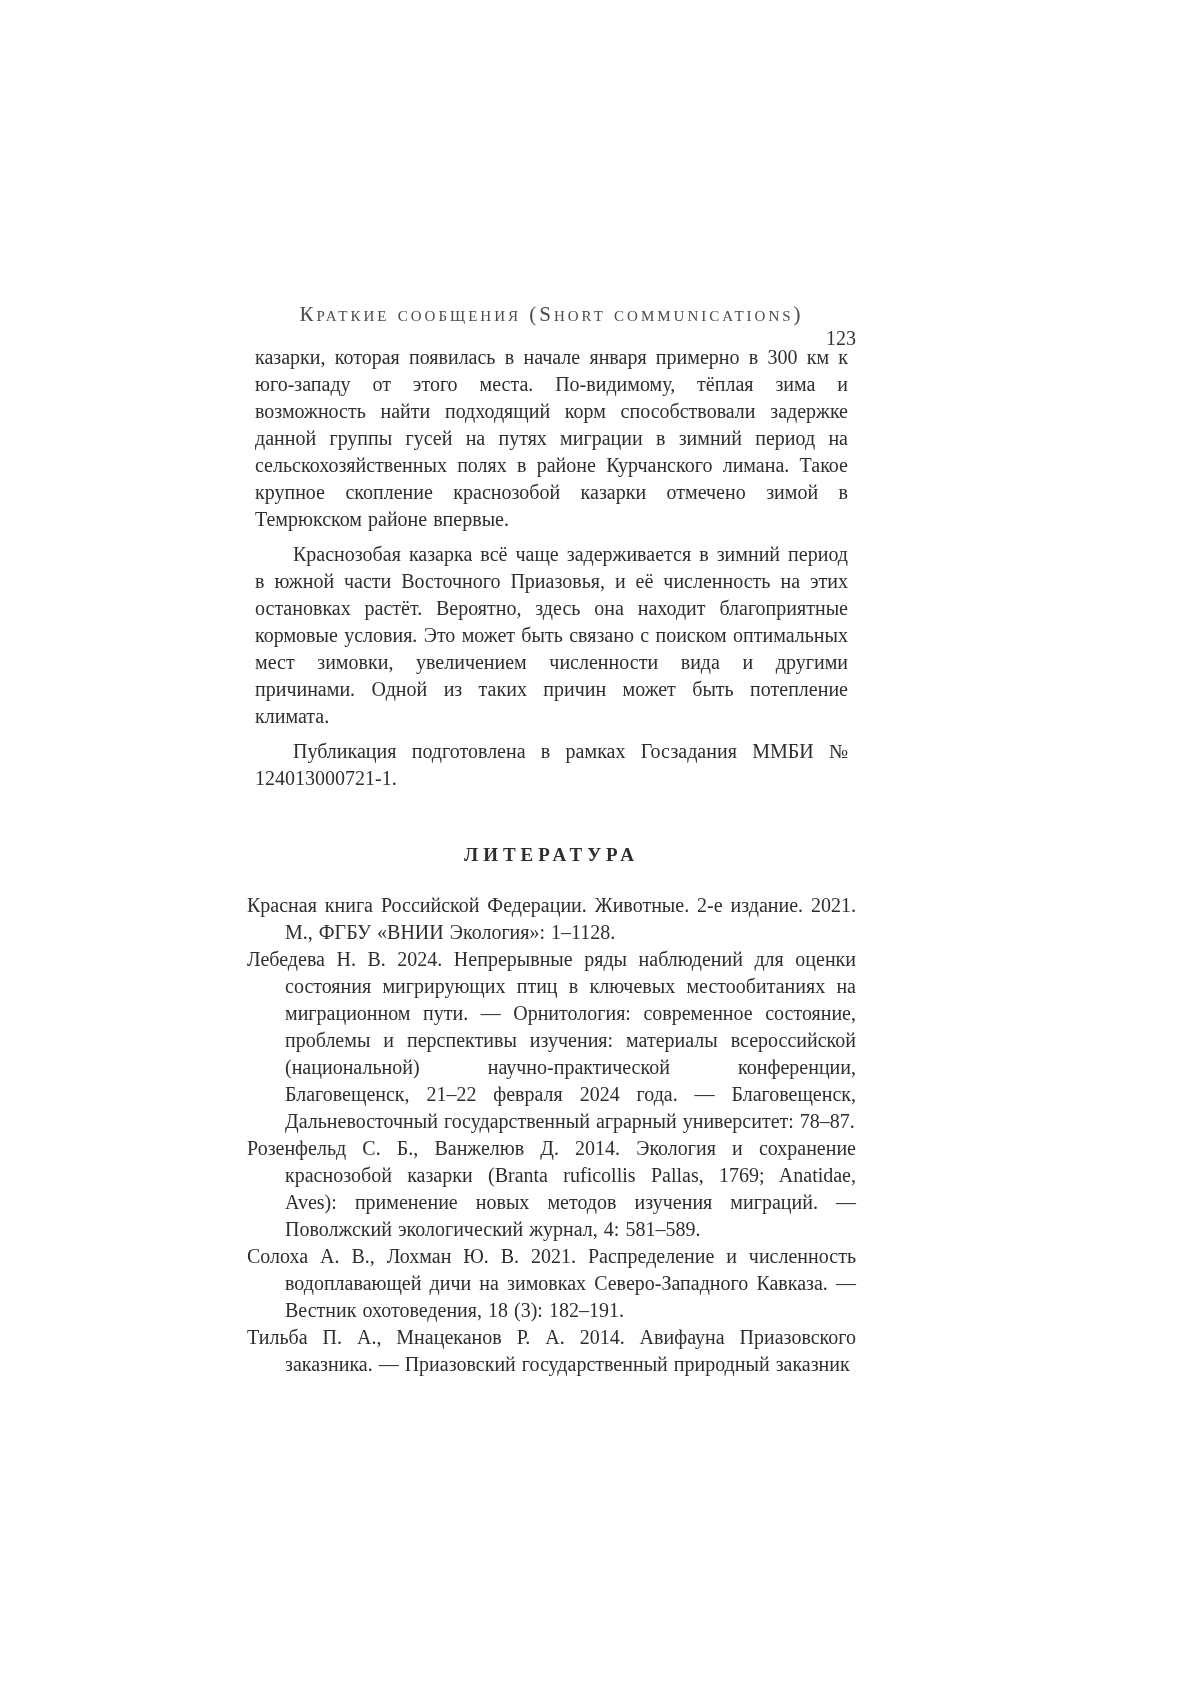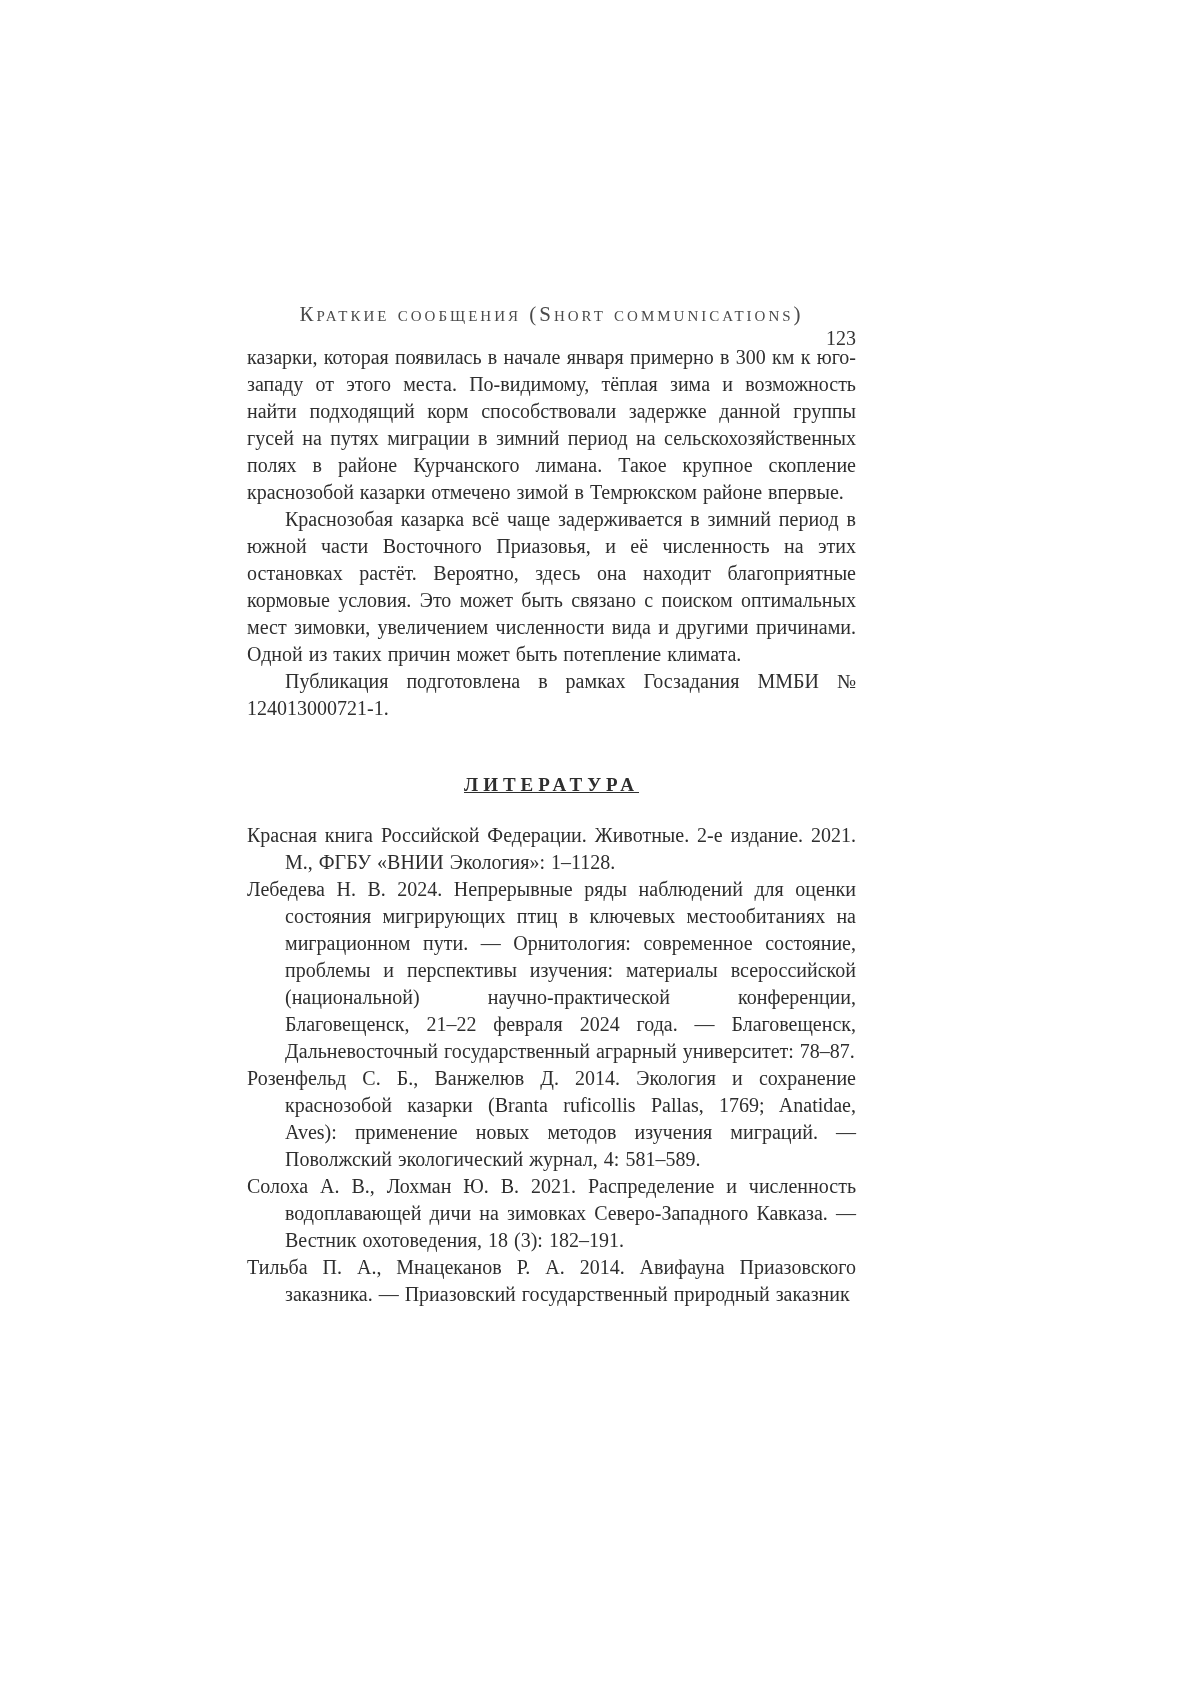--- a/index.html
+++ b/index.html
@@ -48,37 +48,36 @@
     top: 1px;
     font-size: 20px;
     letter-spacing: 0;
     color: #333333;
     margin-top: 24px;
   }
   .body-text {
     margin-top: 15px;
   }
   .body-text p {
-    margin: 0;
+    margin: 8px;
     text-align: justify;
     font-size: 20px;
     line-height: 27px;
     word-spacing: 1px;
   }
   .body-text p.indent {
     text-indent: 38px;
   }
   .lit-heading {
     margin: 52px 0 26px 0;
     text-align: center;
     font-size: 19px;
     font-weight: bold;
     letter-spacing: 5px;
     color: #2e2e2e;
-    text-decoration: underline;
   }
   .references p.ref {
     margin: 0;
     padding-left: 38px;
     text-indent: -38px;
     text-align: justify;
     font-size: 20px;
     line-height: 27px;
     word-spacing: 1px;
   }

